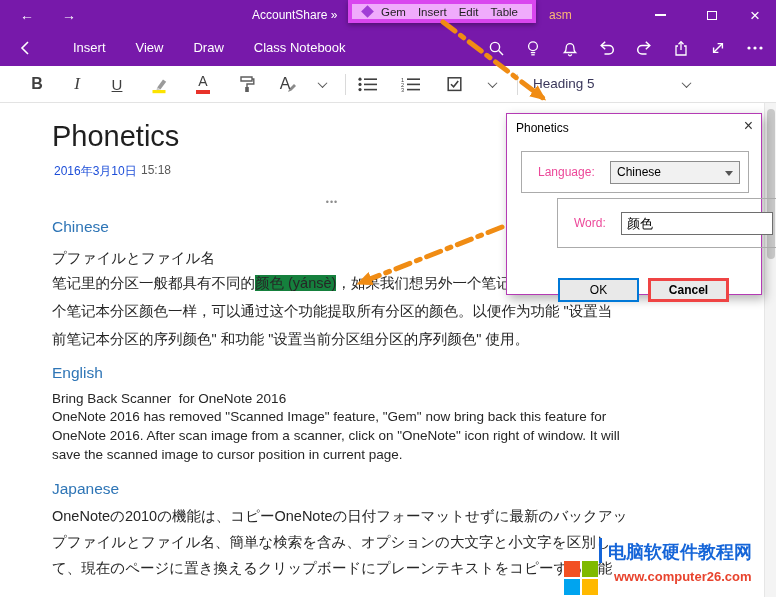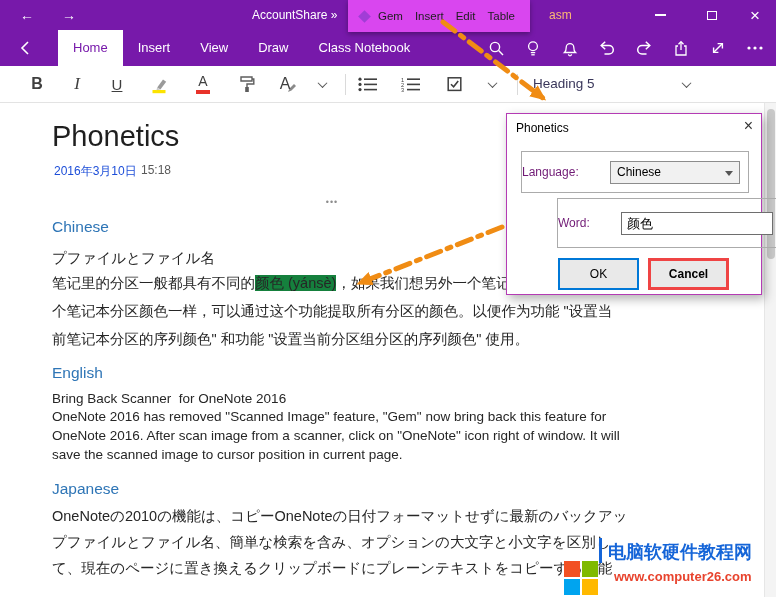--- a/index.html
+++ b/index.html
@@ -5,21 +5,21 @@
   * { margin:0; padding:0; box-sizing:border-box; }
   html,body { background:#9a9a9a; }
   body { font-family:"Liberation Sans", sans-serif; }
   .screen { position:relative; width:776px; height:597px; background:#fff; overflow:hidden; }
 
   
   .titlebar { position:absolute; left:0; top:0; width:776px; height:30px; background:#7719AA; }
   .nav-arrow { position:absolute; top:6px; font-size:14px; line-height:18px; color:#fff; }
   .tb-title { position:absolute; left:252px; top:8px; font-size:12px; color:#fff; white-space:nowrap; }
   .tb-user { position:absolute; left:549px; top:8px; font-size:12px; color:#fdba74; }
-  .menu-popup { position:absolute; left:348px; top:0; height:32px; background:#d946ef; border:1px solid #d946ef;
+  .menu-popup { position:absolute; left:348px; top:0; height:23px; background:#f0abfc; border:4px solid #d946ef;
                 box-shadow:0 2px 5px rgba(0,0,0,.35); display:flex; align-items:center; padding:0 8px; z-index:40; }
   .menu-item { font-size:11.5px; color:#1e1e1e; padding:0 6px; white-space:nowrap; }
   .gem-diamond { width:9px; height:9px; background:#A13DD6; transform:rotate(45deg); display:inline-block; margin:0 3px; }
   .win-btn { position:absolute; top:0; width:32px; height:30px; display:flex; align-items:center; justify-content:center; color:#fff; }
   .min-glyph { width:11px; height:1.5px; background:#fff; }
   .max-glyph { width:10px; height:9px; border:1.2px solid #fff; }
   .close-glyph { font-size:17px; line-height:17px; }
 
   
   .ribbon { position:absolute; left:0; top:30px; width:776px; height:36px; background:#7719AA; }
@@ -59,28 +59,28 @@
   
   .scroll-track { position:absolute; left:764px; top:103px; width:12px; height:494px; background:#F4F4F4; border-left:1px solid #E6E6E6; }
   .scroll-thumb { position:absolute; left:2px; top:6px; width:8px; height:150px; background:#C9C9C9; border-radius:4px; }
 
   
   .dialog { position:absolute; left:506px; top:113px; width:256px; height:182px; background:#fff;
             border:1px solid #B43BB4; box-shadow:3px 4px 10px rgba(0,0,0,.3); z-index:30; }
   .dlg-title { position:absolute; left:9px; top:7px; font-size:12px; color:#000; }
   .dlg-close { position:absolute; right:8px; top:3px; font-size:16px; color:#333; line-height:18px; }
   .dlg-box { position:absolute; left:14px; width:228px; border:1px solid #ABABAB; }
-  .dlg-label { position:absolute; left:0; top:50%; transform:translateY(-50%); font-size:12px; color:#701a75; }
+  .dlg-label { position:absolute; left:16px; top:50%; transform:translateY(-50%); font-size:12px; color:#ec4899; }
   .combo { position:absolute; right:8px; top:9px; width:130px; height:23px; background:#F1F1F1; border:1px solid #8C8C8C;
            font-size:12px; line-height:21px; padding-left:6px; color:#000; }
   .combo-arrow { position:absolute; right:6px; top:9px; width:0; height:0;
                  border-left:4px solid transparent; border-right:4px solid transparent; border-top:5px solid #555; }
   .word-input { position:absolute; left:63px; top:13px; width:152px; height:23px; border:1px solid #6E6E6E;
                 font-size:13px; padding-left:5px; font-family:"Liberation Sans", sans-serif; }
-  .dlg-btn { position:absolute; top:144px; width:81px; height:32px; font-size:12px; background:#E9E9E9;
+  .dlg-btn { position:absolute; top:164px; width:81px; height:24px; font-size:12px; background:#E9E9E9;
              font-family:"Liberation Sans", sans-serif; }
   .dlg-ok { left:51px; border:2px solid #0078D7; }
   .dlg-cancel { left:141px; border:3px solid #ef4444;font-weight:bold; }
 
   
   .watermark { position:absolute; left:0; top:0; width:776px; height:597px; z-index:50; pointer-events:none; }
   .wm-bar { position:absolute; left:599px; top:538px; width:3px; height:25px; background:#1565D8; }
   .wm-name { position:absolute; left:608px; top:540px; font-size:18px; font-weight:bold; color:#1565D8; white-space:nowrap; }
   .wm-url { position:absolute; left:614px; top:569px; font-size:13px; font-weight:bold; color:#E8432D; white-space:nowrap; }
   .wm-flag { position:absolute; left:564px; top:561px; display:grid; grid-template-columns:16px 16px; grid-gap:2px; }
@@ -115,21 +115,20 @@
     <span class="menu-item">Table</span>
   </div>
 
   <div class="ribbon">
     <span class="ribbon-back">
       <svg width="10" height="16" viewBox="0 0 10 16">
           <path d="M8 2 L2 8 L8 14" fill="none" stroke="#fff" stroke-width="1.6"></path>
         </svg>
     </span>
     <div class="tabs">
-      <div class="tab active">Home</div>
       <div class="tab">Insert</div>
       <div class="tab">View</div>
       <div class="tab">Draw</div>
       <div class="tab">Class Notebook</div>
     </div>
     <div class="ricons">
       <span class="ricon">
         <svg width="17" height="17" viewBox="0 0 17 17">
             <circle cx="7" cy="7" r="4.6" fill="none" stroke="#fff" stroke-width="1.4"></circle>
             <line x1="10.6" y1="10.6" x2="15" y2="15" stroke="#fff" stroke-width="1.4"></line>

